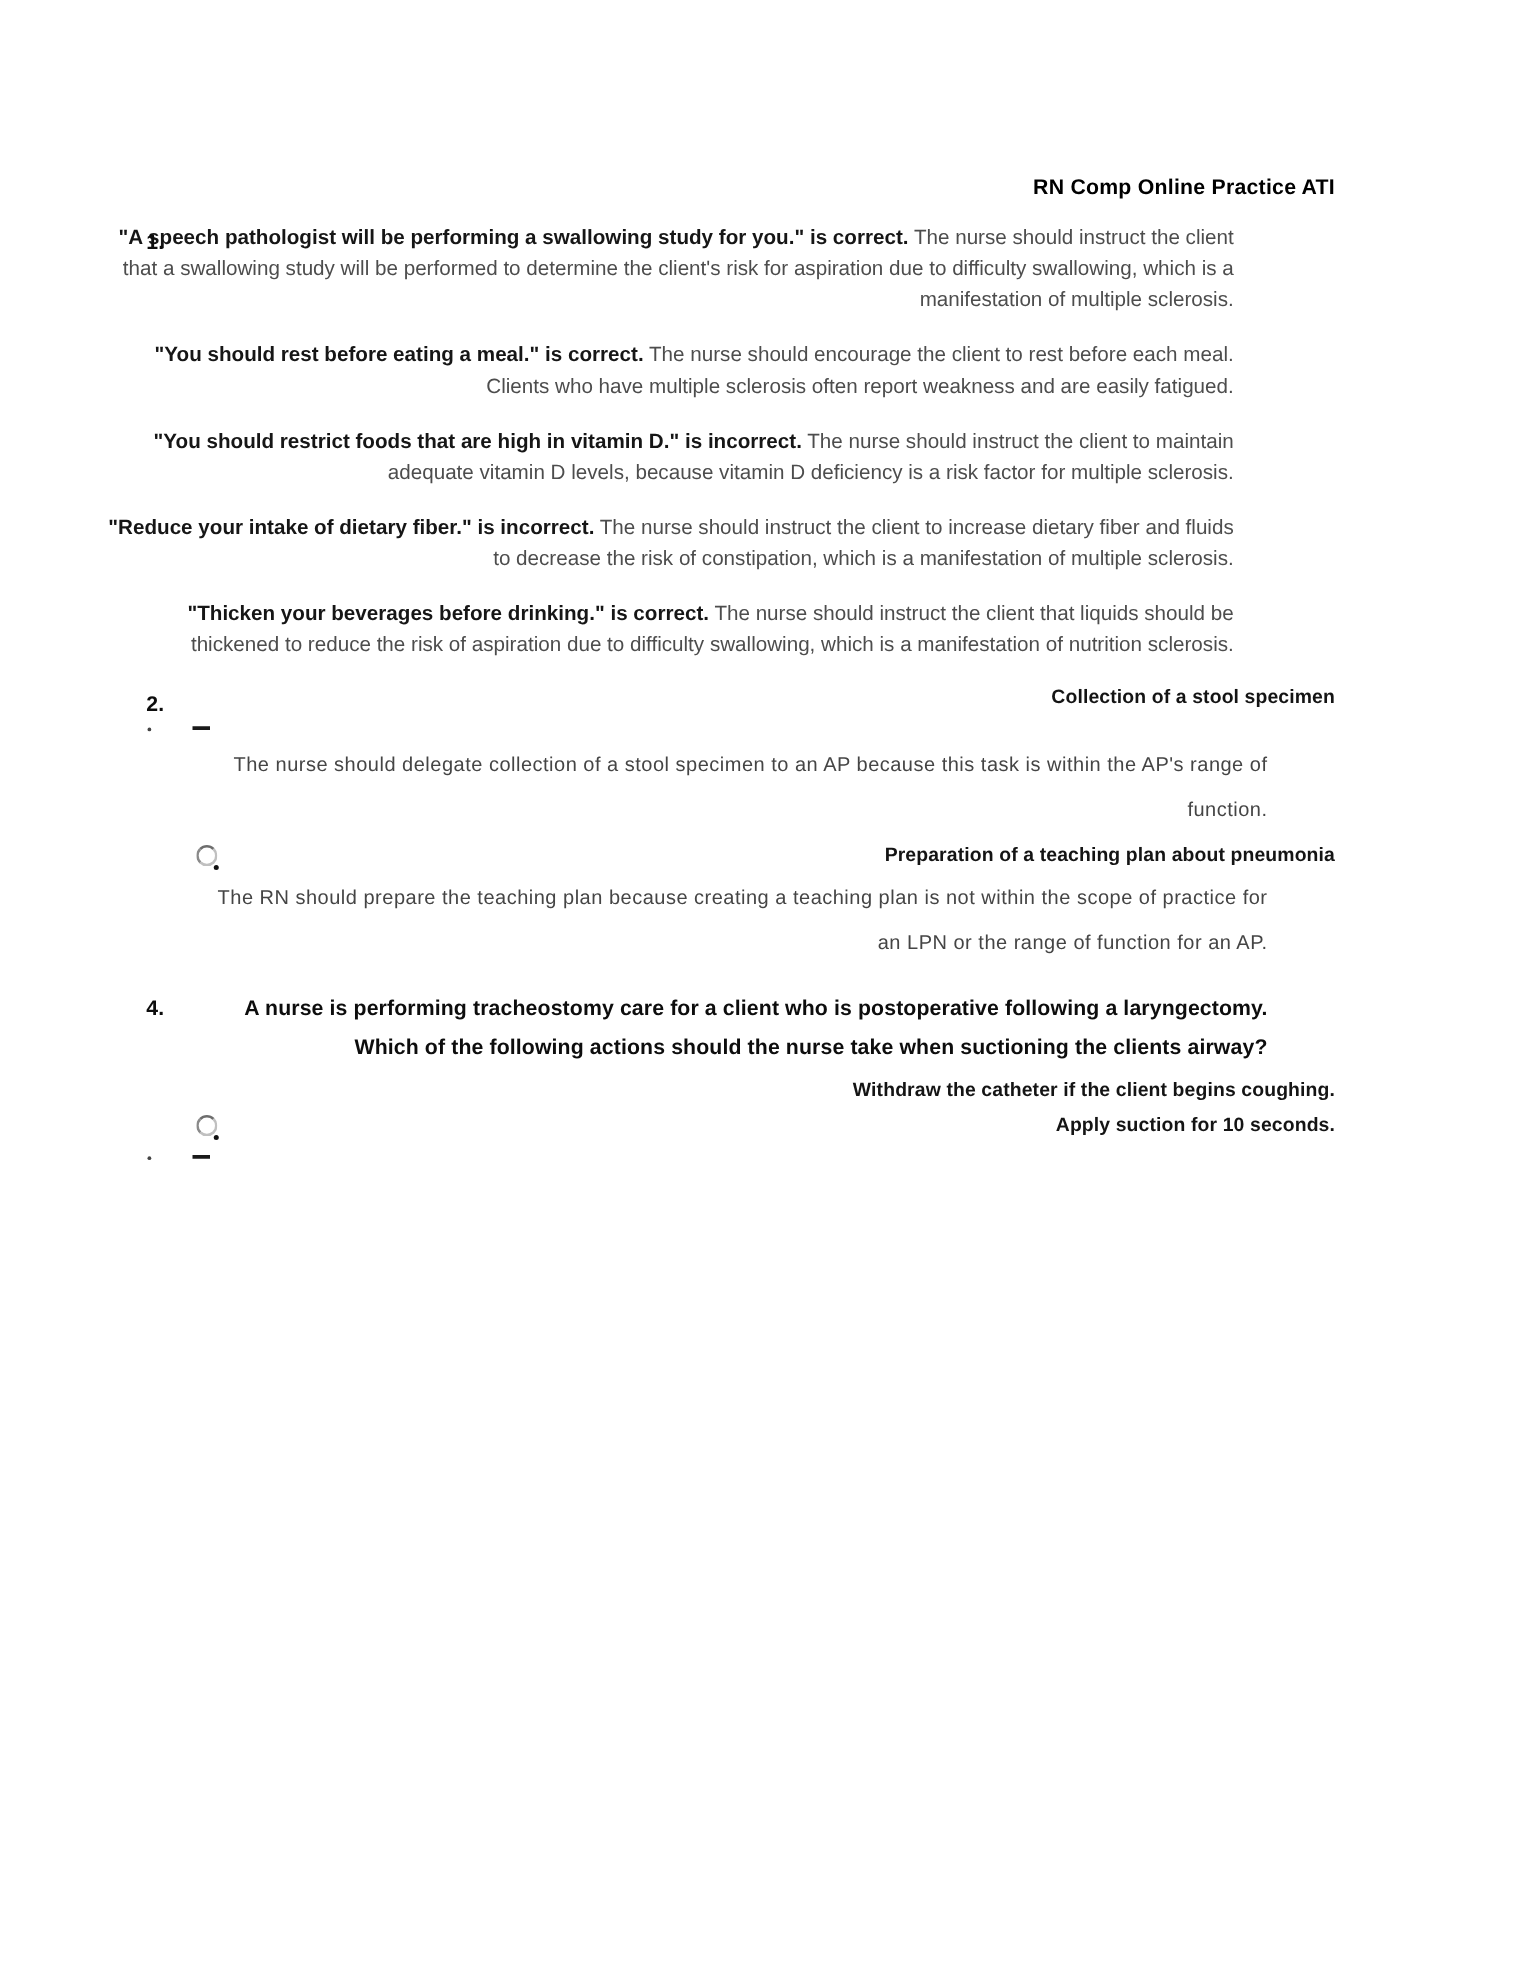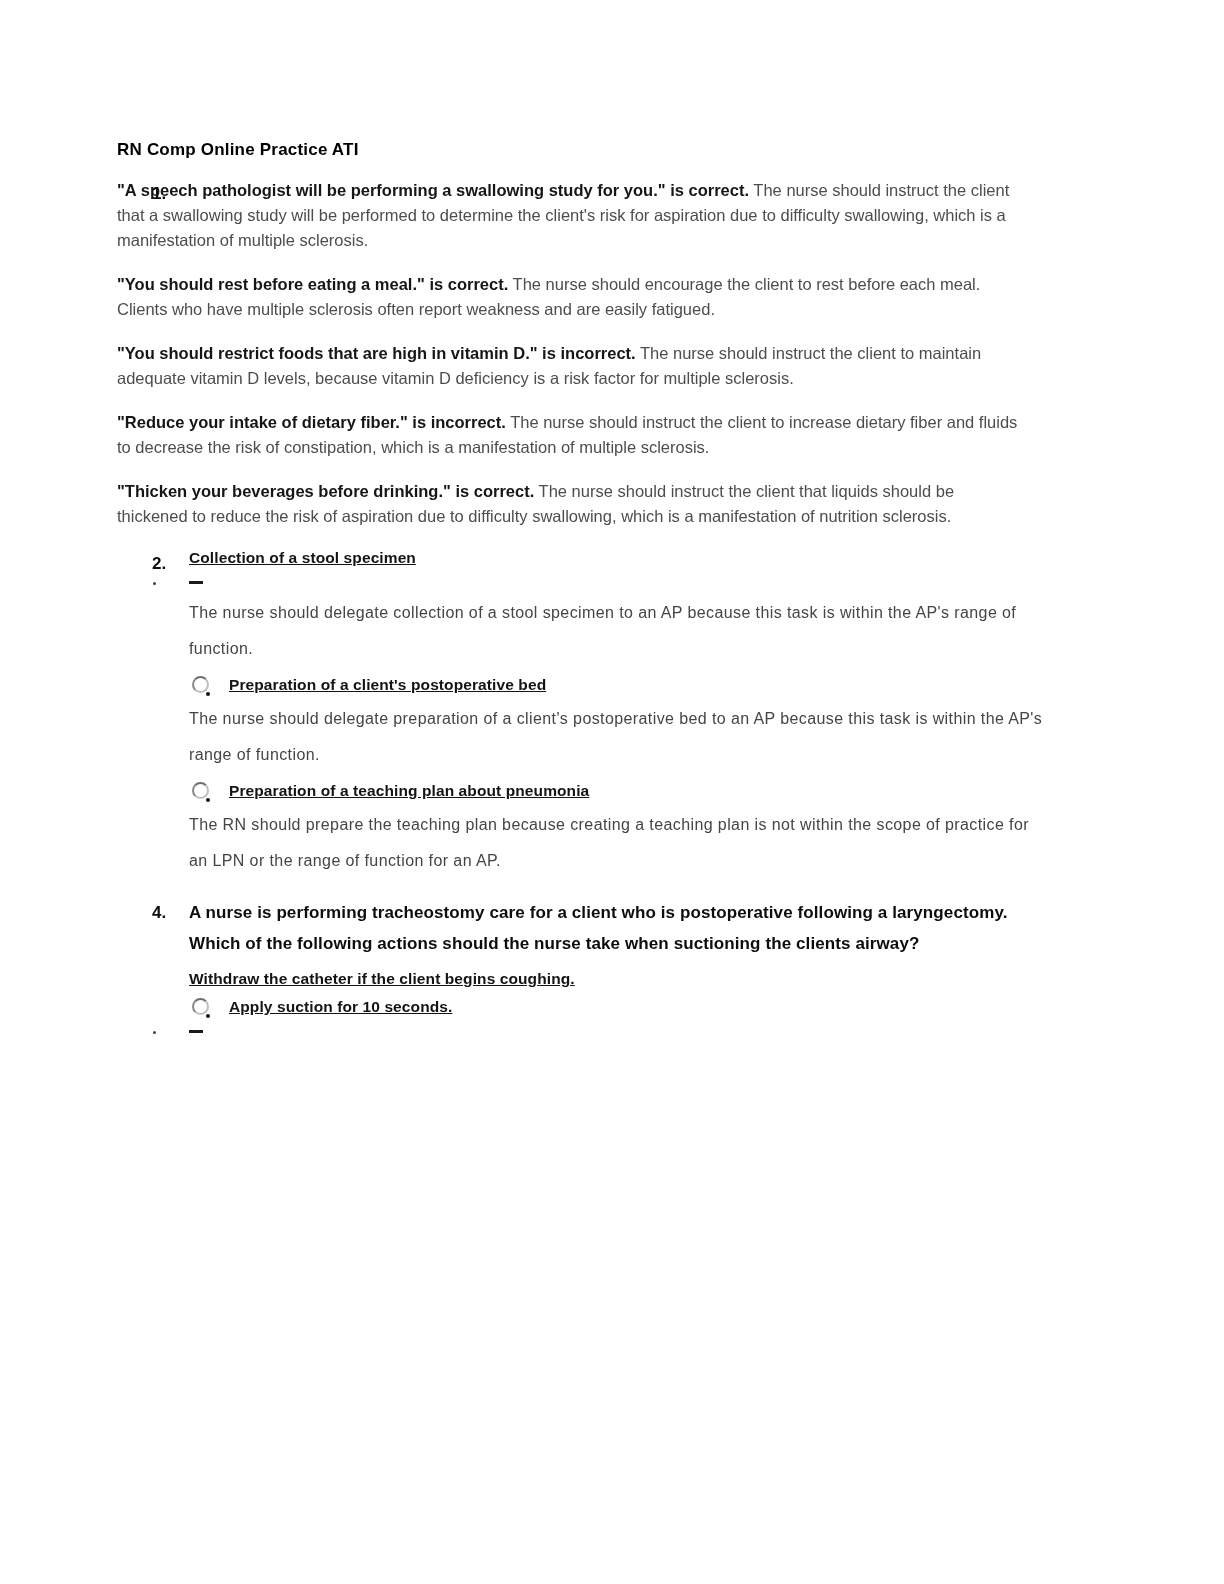--- a/index.html
+++ b/index.html
@@ -2,32 +2,32 @@
 <html><head>
 <meta charset="utf-8">
 <style>
   html,body{margin:0;padding:0;}
   body{
     width:1224px;height:1584px;background:#ffffff;
     font-family:"Liberation Sans",sans-serif;
     -webkit-font-smoothing:antialiased;
     overflow:hidden;
   }
-  .page{box-sizing:border-box;width:1128px;min-height:1584px;padding:140px 60px 40px 117px;position:relative;}
+  .page{box-sizing:border-box;width:1128px;min-height:1584px;padding:140px 60px 40px 82px;position:relative;text-align:right;}
   .doc-title{font-size:17px;font-weight:bold;color:#000;margin:0 0 12px 0;letter-spacing:.2px;}
   
   .question{position:relative;padding-left:72px;width:860px;font-size:17px;font-weight:bold;
     line-height:31px;color:#0d0d0d;margin:18px 0 10px 0;letter-spacing:.1px;}
   .q-num{position:absolute;left:35px;top:0;}
   
   .rationale{width:905px;font-size:16.5px;line-height:25px;color:#4d4d4d;margin:0 0 19px 0;}
   .r-bold{color:#161616;font-weight:bold;}
   
   .option-label-row{position:relative;padding-left:112px;margin:8px 0 6px 0;min-height:20px;
-    font-size:15.5px;font-weight:bold;color:#141414;line-height:20px;letter-spacing:.1px;text-decoration:underline;}
+    font-size:15.5px;font-weight:bold;color:#141414;line-height:20px;letter-spacing:.1px;}
   .option-label-row.no-radio{padding-left:72px;}
   .radio{position:absolute;left:75px;top:1px;width:13px;height:13px;border-radius:50%;
     border:2px solid #c0c0c0;border-top-color:#6d6d6d;border-left-color:#8a8a8a;background:#fff;display:inline-block;}
   .radio::after{content:'';position:absolute;width:4px;height:4px;background:#111;border-radius:50%;
     right:-3px;bottom:-5px;}
   .radio.selected::before{content:'';position:absolute;width:5px;height:5px;background:#000;border-radius:50%;
     left:4px;top:4px;}
   .option-expl{width:860px;box-sizing:content-box;padding-left:72px;font-size:16px;line-height:36px;
     letter-spacing:.4px;color:#454545;margin:6px 5px 8px 0;}
   .dot-dash{position:relative;height:13px;margin:8px 0 6px 0;}
@@ -73,28 +73,20 @@
     </div>
     <div class="dot-dash">
       <span class="tiny-dot"></span>
       <span class="dash"></span>
     </div>
     <p class="option-expl">The nurse should delegate collection of a stool specimen to an AP because this task is within the AP's range of function.</p>
   </div>
       <div class="option">
     <div class="option-label-row">
       <span class="radio"></span>
-      <span class="option-label">Preparation of a client's postoperative bed</span>
-    </div>
-
-    <p class="option-expl">The nurse should delegate preparation of a client's postoperative bed to an AP because this task is within the AP's range of function.</p>
-  </div>
-      <div class="option">
-    <div class="option-label-row">
-      <span class="radio"></span>
       <span class="option-label">Preparation of a teaching plan about pneumonia</span>
     </div>
 
     <p class="option-expl">The RN should prepare the teaching plan because creating a teaching plan is not within the scope of practice for an LPN or the range of function for an AP.</p>
   </div>
       <div class="question">
     <span class="q-num">4.</span>
     <span class="q-text">A nurse is performing tracheostomy care for a client who is postoperative following a laryngectomy. Which of the following actions should the nurse take when suctioning the clients airway?</span>
   </div>
       <div class="option">

